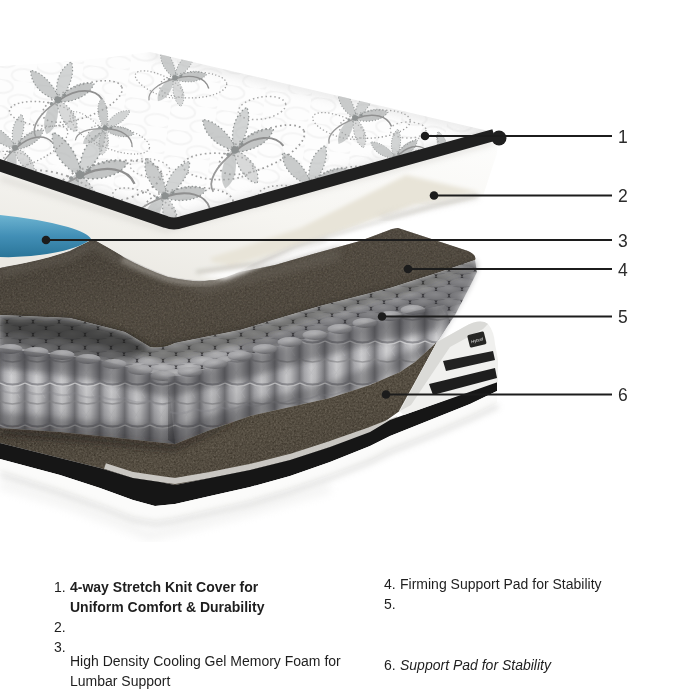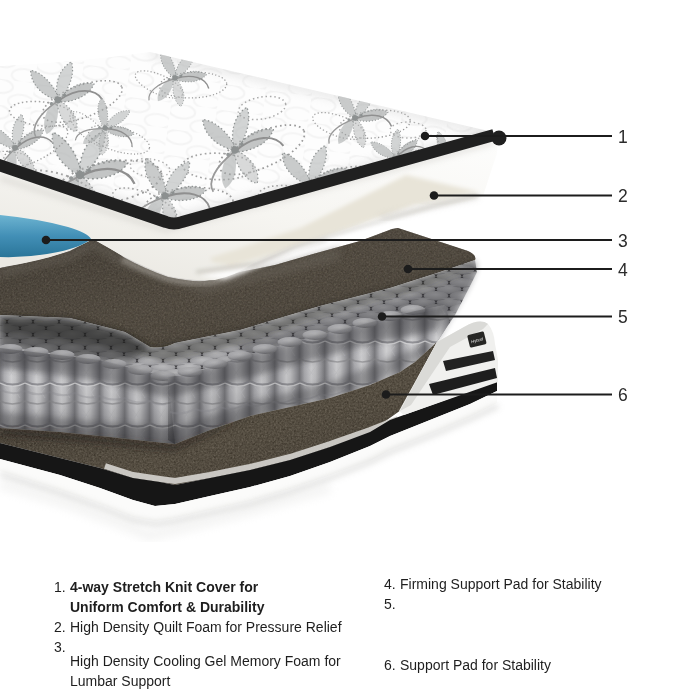--- a/index.html
+++ b/index.html
@@ -274,21 +274,20 @@
  <text x="618" y="275.5">4</text>
  <text x="618" y="323">5</text>
  <text x="618" y="401">6</text>
 </g>
 </svg>
 
 
 <div class="num" style="left:54px;top:576.7px;">1.</div>
 <div class="li" style="left:70px;top:576.7px;font-weight:bold;">4-way Stretch Knit Cover for<br>Uniform Comfort &amp; Durability</div>
 <div class="num" style="left:54px;top:617px;">2.</div>
-<div class="li" style="left:70px;top:617px;">High Density Quilt Foam for Pressure Relief</div>
 <div class="num" style="left:54px;top:637.4px;">3.</div>
 <div class="li" style="left:70px;top:651px;">High Density Cooling Gel Memory Foam for<br>Lumbar Support</div>
 <div class="num" style="left:384px;top:574px;">4.</div>
 <div class="li" style="left:400px;top:574px;text-align:center;">Firming Support Pad for Stability</div>
 <div class="num" style="left:384px;top:594.3px;">5.</div>
 <div class="num" style="left:384px;top:655.2px;">6.</div>
-<div class="li" style="left:400px;top:655.2px;">Support Pad for Stability</div>
+<div class="li" style="left:400px;top:655.2px;font-style:italic;">Support Pad for Stability</div>
 </div>
 
 </body></html>

